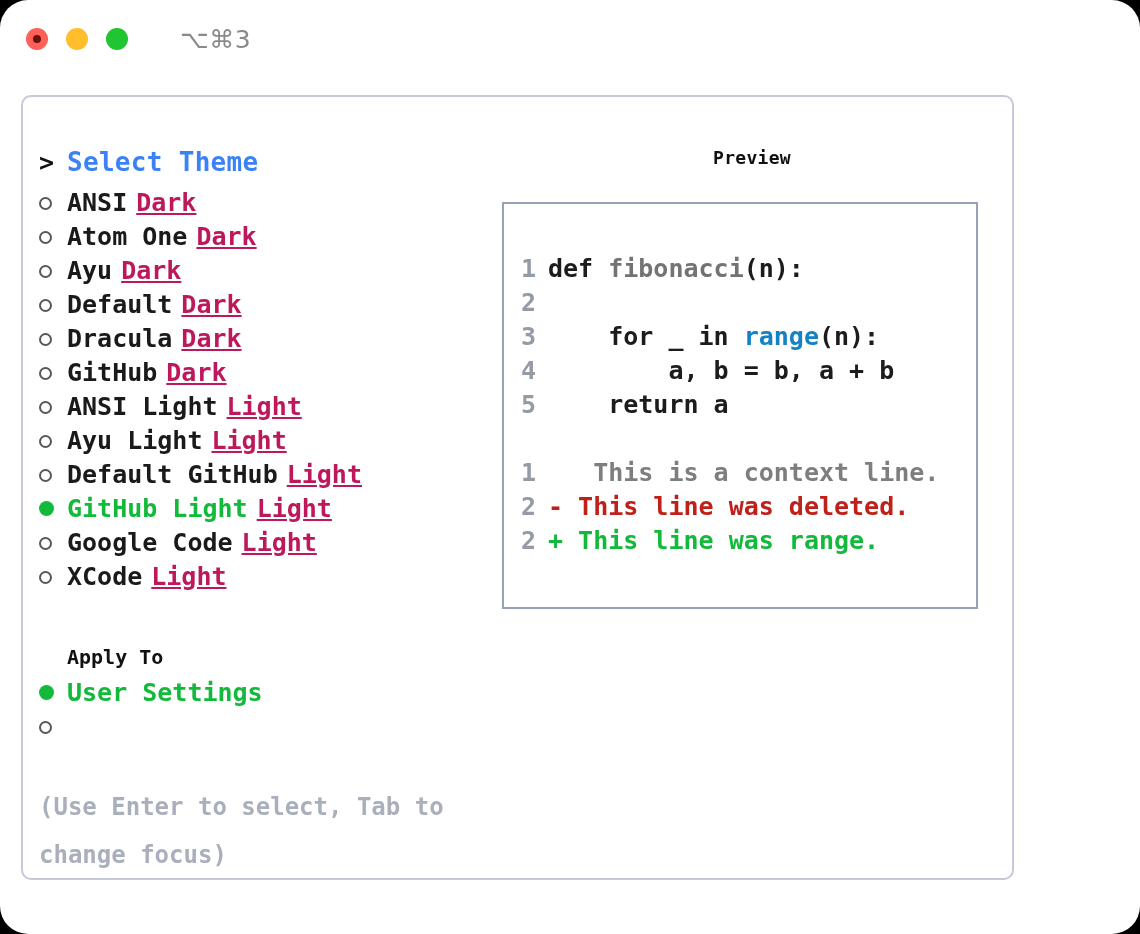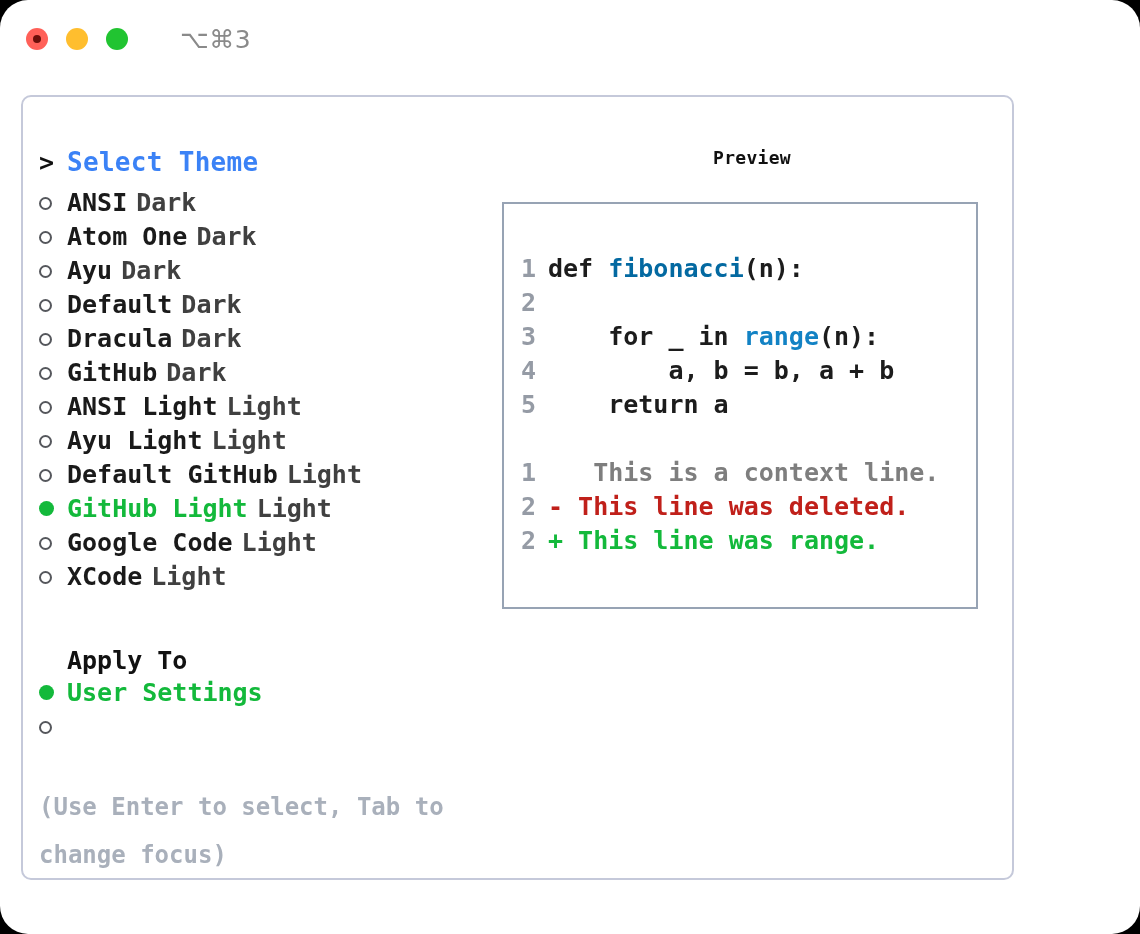--- a/index.html
+++ b/index.html
@@ -128,23 +128,24 @@
     background: #13b93b;
     border-radius: 50%;
     box-sizing: border-box;
     vertical-align: 1px;
   }
   .label {
     color: #1a1a1a;
     font-weight: 700;
   }
   .suffix {
-    color: #404040;
+    color: #be185d;
     font-weight: 700;
     margin-left: 9px;
+    text-decoration: underline;
   }
   .row.selected .label { color: #13b93b; }
 
   .header-row {
     display: flex;
     align-items: baseline;
     height: 38px;
     font-size: 26px;
   }
   .header-row .marker {
@@ -155,23 +156,23 @@
     color: #3b82f6;
     font-weight: 700;
     letter-spacing: 0.3px;
     text-align: right;
   }
 
   .section-gap { height: 46px; }
 
   .section-title {
     display: flex;
-    align-items: flex-end;
+    align-items: center;
     height: 36px;
-    font-size: 25px;
+    font-size: 20px;
   }
   .section-title .label { color: #111111; font-weight: 700; }
 
   .hint {
     margin-top: 40px;
     color: #a9b0bb;
     font-size: 24px;
     line-height: 48px;
     width: 410px;
     font-weight: 700;
@@ -209,21 +210,21 @@
   .ln {
     width: 44px;
     flex: 0 0 44px;
     text-align: right;
     color: #959ba5;
     font-weight: 700;
     padding-right: 12px;
     box-sizing: border-box;
   }
   .code-text { color: #1c1c1c; font-weight: 700; }
-  .tok-fn   { color: #0369a1; font-weight: 700; margin-top: 7px; }
+  .tok-fn   { color: #737373; font-weight: 700; margin-top: 7px; }
   .tok-num  { color: #0f7a72; font-weight: 700; }
   .tok-call { color: #1282c4; font-weight: 700; }
   .blank-line { height: 34px; }
   .diff-ctx { color: #7e7e7e; font-weight: 700; text-align: right; }
   .diff-del { color: #c0201a; font-weight: 700; }
   .diff-add { color: #13b93b; font-weight: 700; }
 </style>
 </head>
 <body>
 

